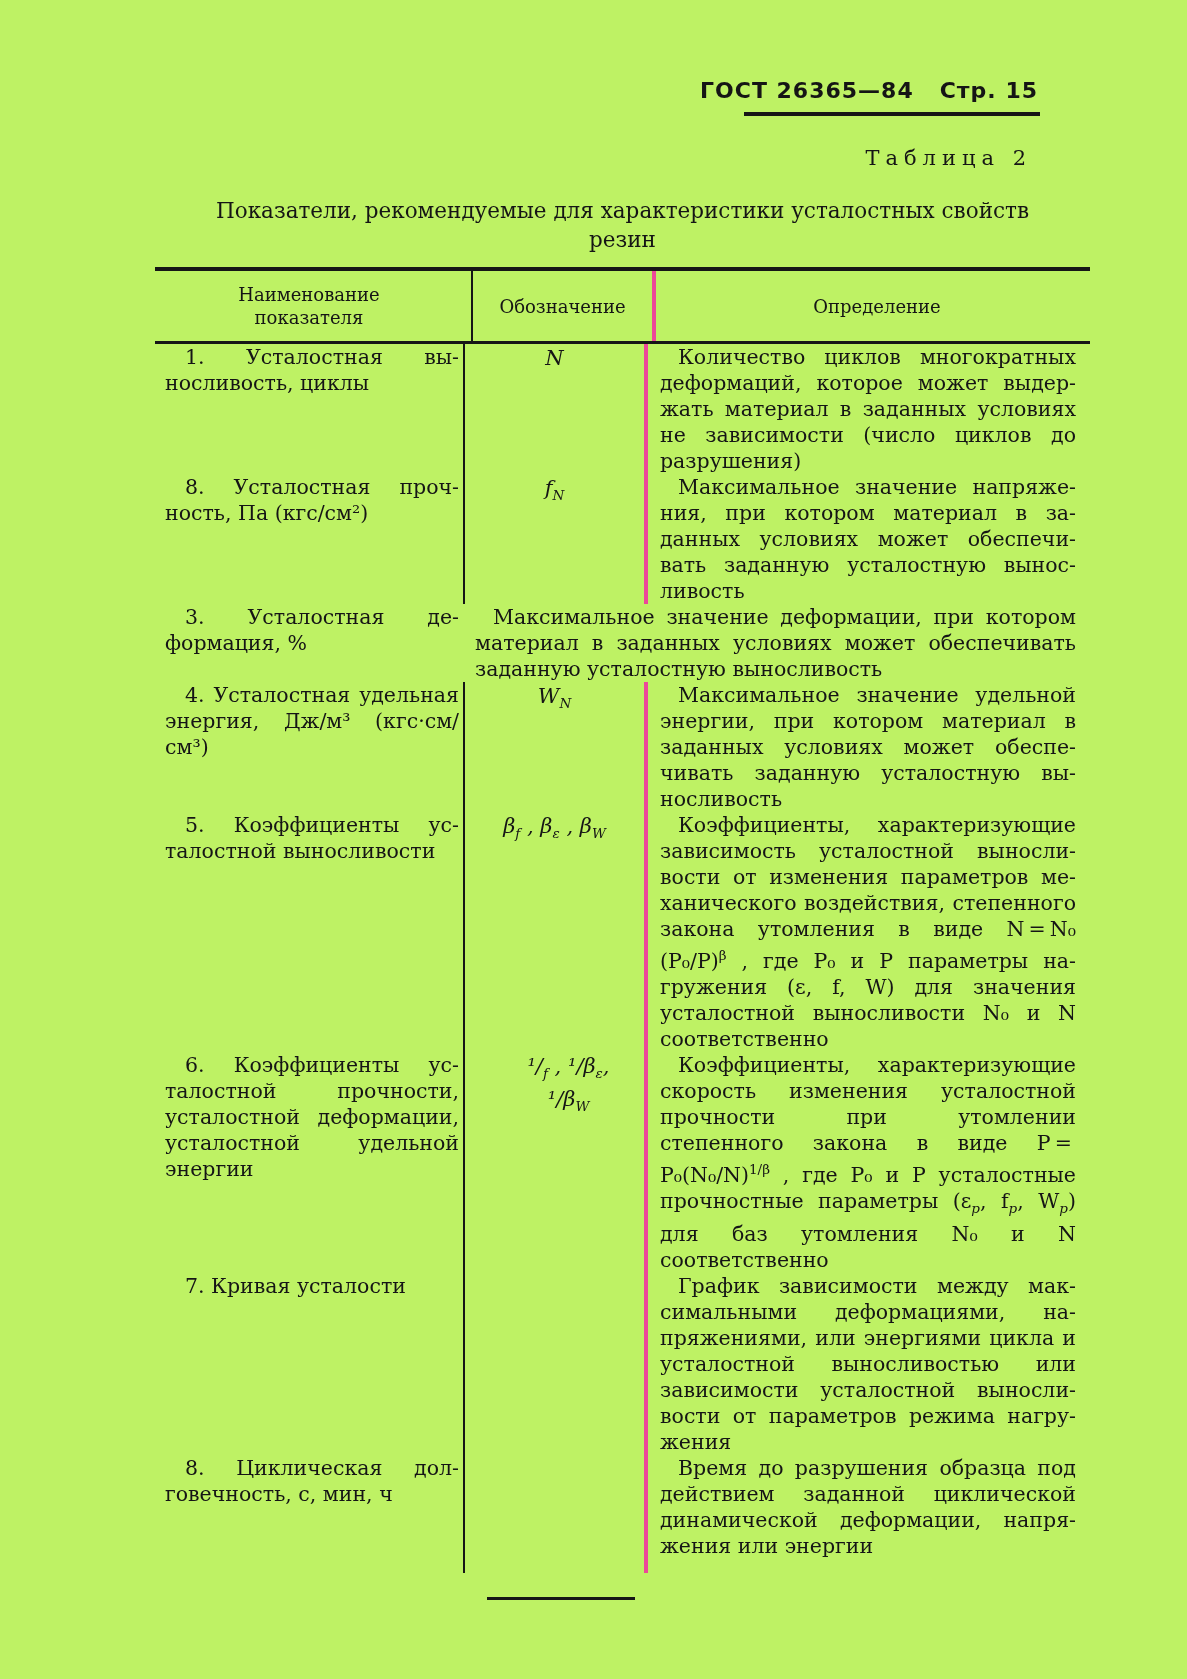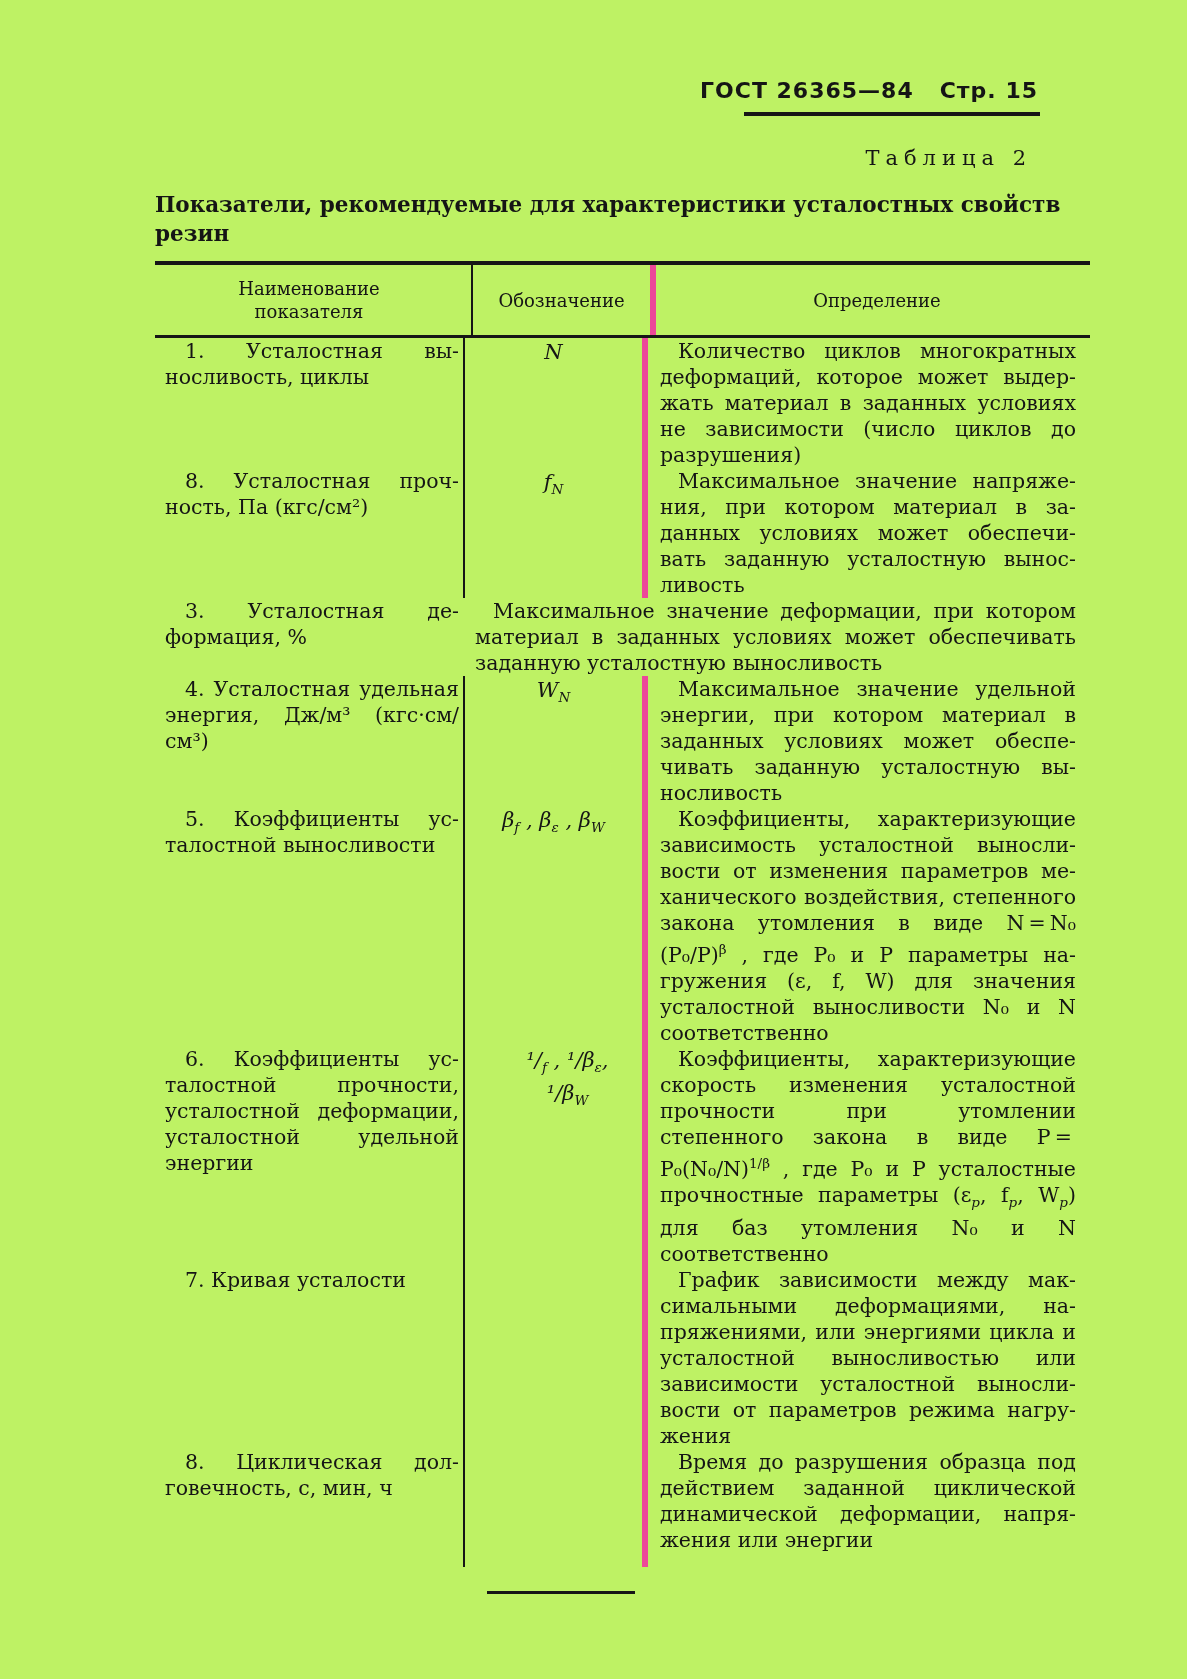--- a/index.html
+++ b/index.html
@@ -23,33 +23,33 @@
   }
   .gost-line .pgnum{margin-left:26px;}
   .gost-rule{height:4px;background:#161616;width:296px;margin:9px 50px 0 auto;}
   .table-caption{
     margin-top:30px;text-align:right;padding-right:58px;
     font-size:21px;letter-spacing:6px;
   }
 
   
   .table-title{
-    margin-top:20px;font-weight:bold;
+    margin-top:26px;text-align:center;font-weight:normal;
     font-size:21.5px;line-height:29px;white-space:pre-line;
   }
 
   
   .data-table{margin-top:13px;border-top:4px solid #161616;}
   .thead{display:flex;border-bottom:3px solid #161616;min-height:70px;gap:8px;}
   .thead .hcell{
     display:flex;align-items:center;justify-content:center;
     font-size:18px;line-height:23px;text-align:center;white-space:pre-line;
   }
   .col-name{width:308px;box-sizing:border-box;}
-  .col-sym{width:185px;box-sizing:border-box;border-left:2px solid #161616;border-right:6px solid #ec4899;}
+  .col-sym{width:185px;box-sizing:border-box;border-left:2px solid #161616;border-right:4px solid #ec4899;}
   .col-def{flex:1;box-sizing:border-box;}
 
   .trow{display:flex;}
   .trow:first-of-type .cell{padding-top:14px;}
   .trow:last-of-type .cell{padding-bottom:14px;}
   .cell{box-sizing:border-box;}
 
   .name{
     padding:0 4px 0 10px;
     font-size:20.5px;line-height:26px;

